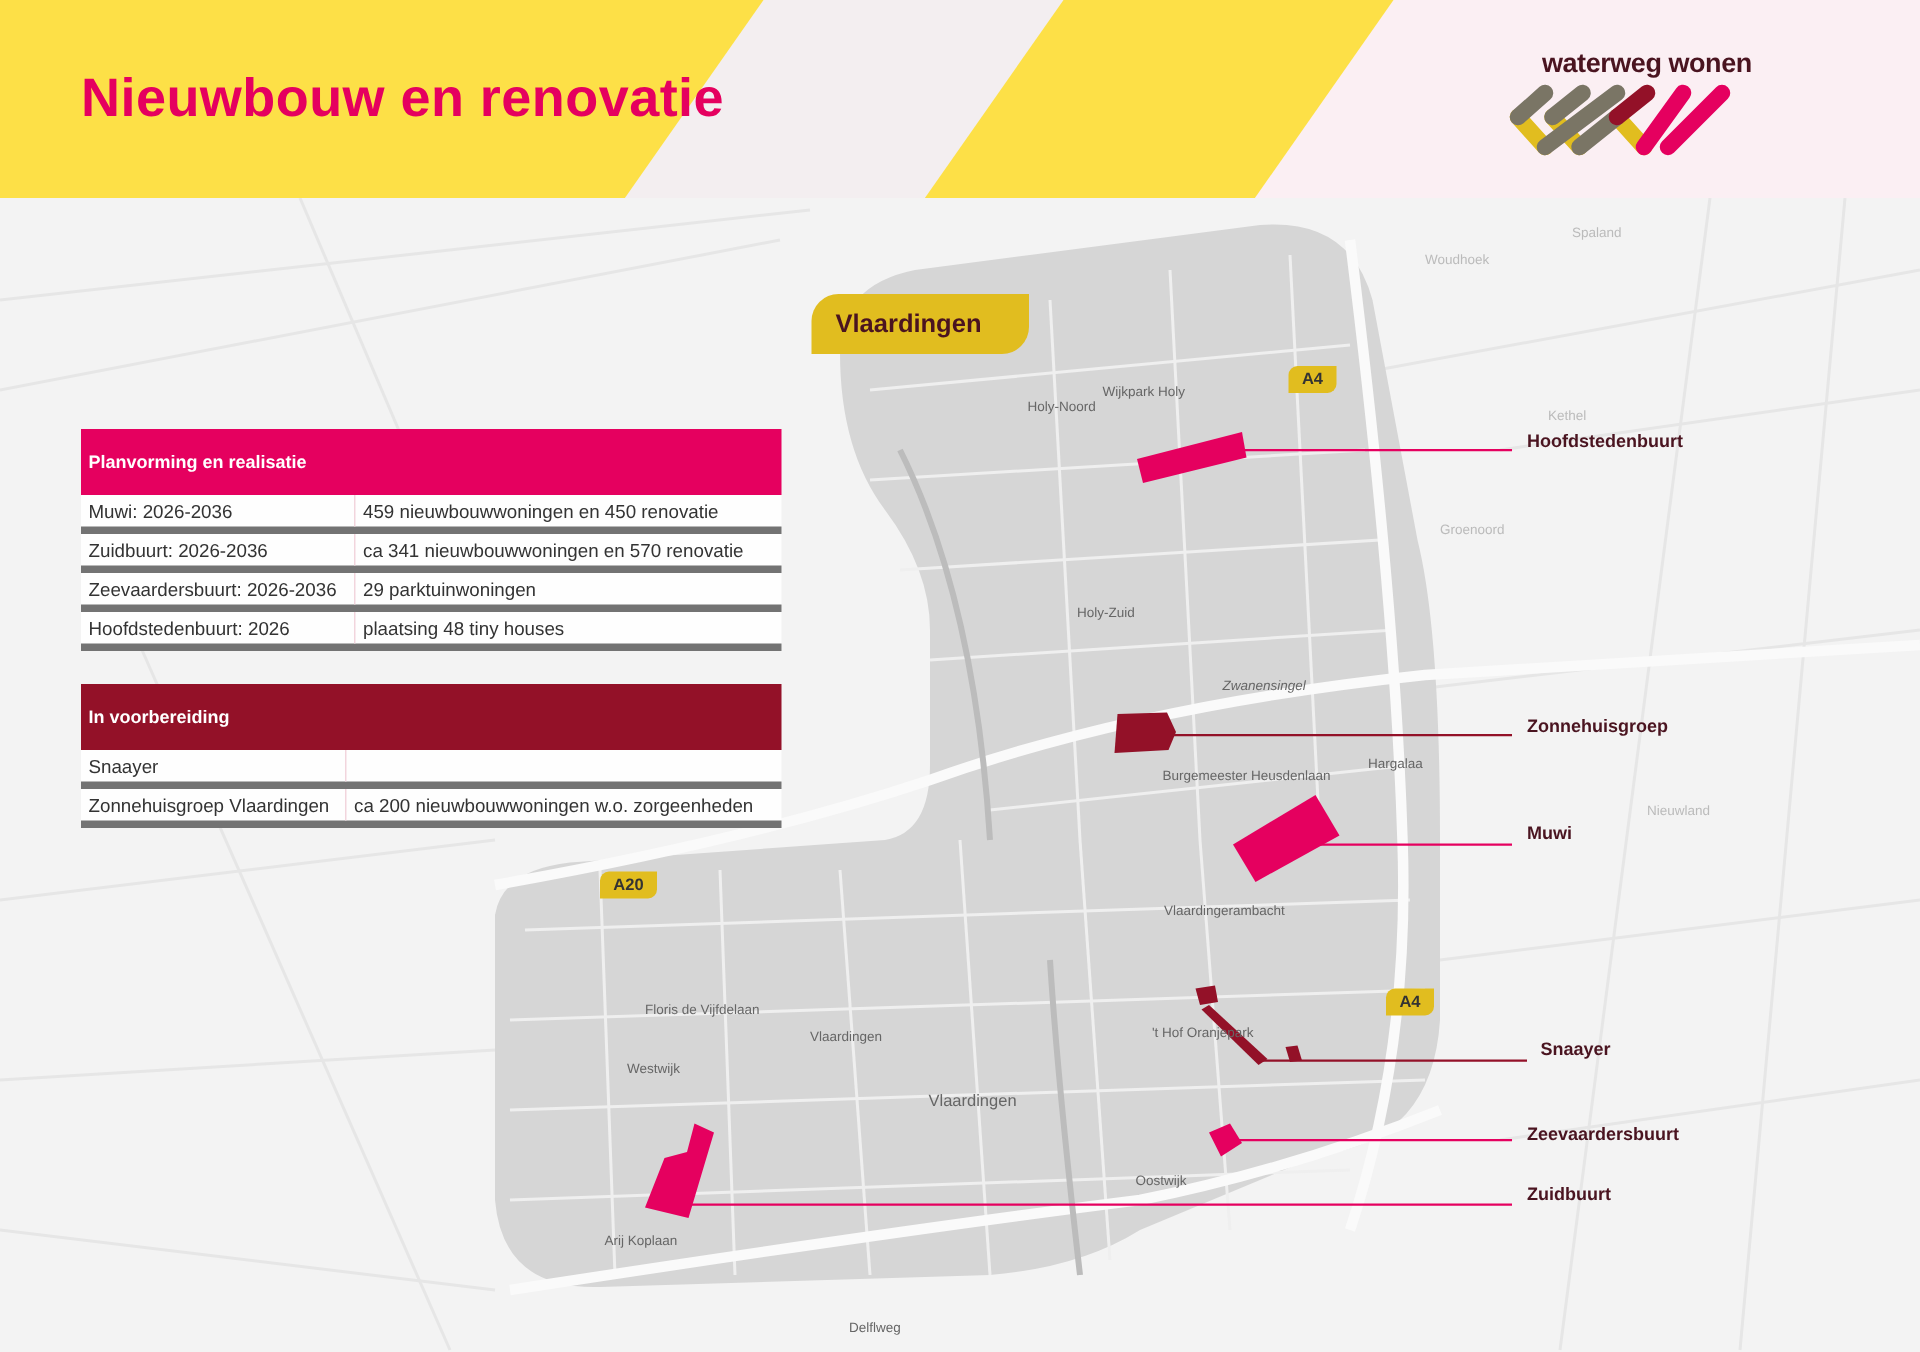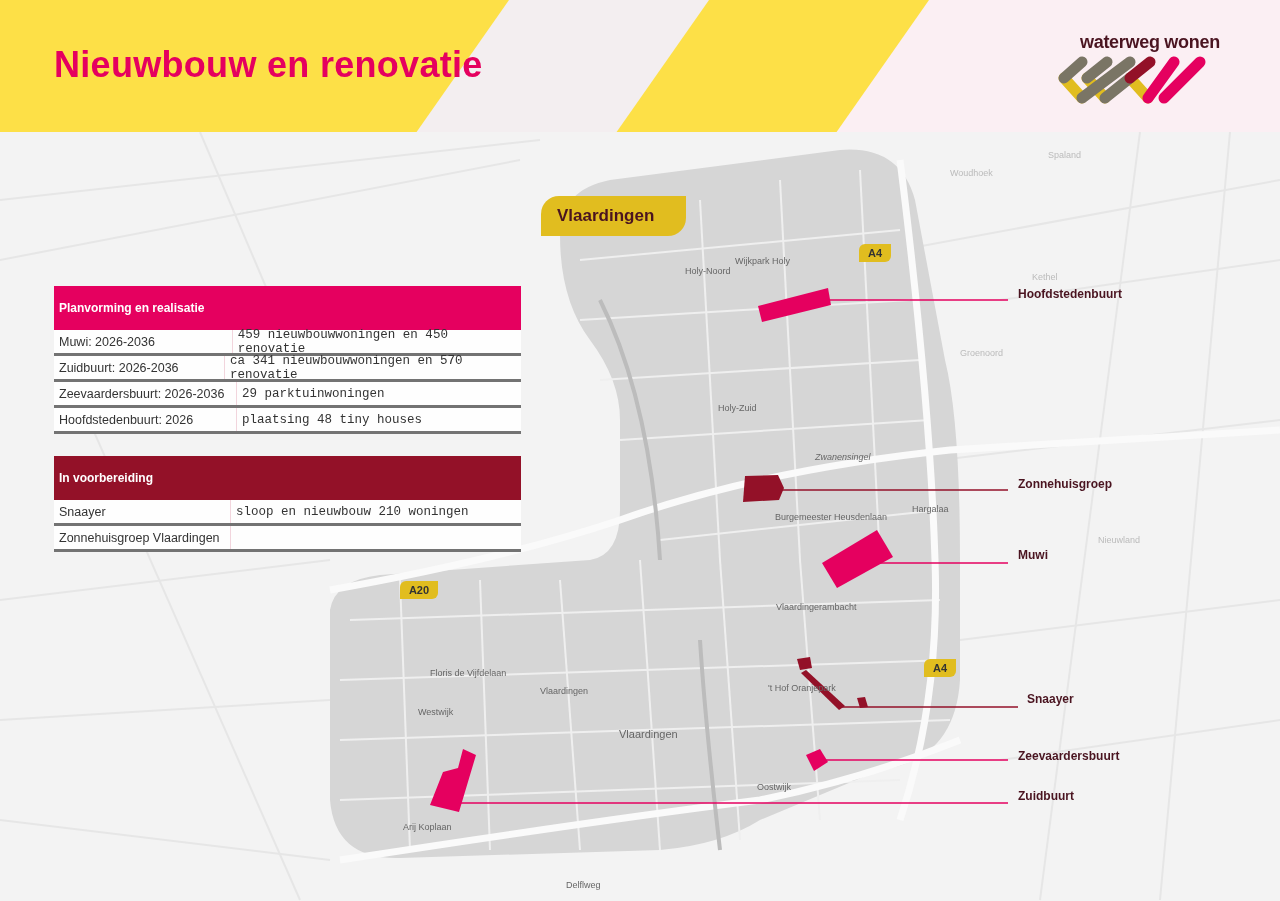--- a/index.html
+++ b/index.html
@@ -1,32 +1,32 @@
 <!DOCTYPE html>
 <html><head>
 <meta charset="utf-8">
 <style>
   * { box-sizing: border-box; margin: 0; padding: 0; }
   body { width: 1280px; height: 901px; overflow: hidden; background: #f4f4f4; font-family: "Liberation Sans", sans-serif; position: relative; }
   .header { position: absolute; left: 0; top: 0; width: 1280px; height: 132px; background: #fde047; overflow: hidden; z-index: 5; }
   .header .shape1 { position: absolute; left: 460px; top: -20px; width: 200px; height: 180px; background: #f3eef0; transform: skewX(-35deg); }
   .header .shape2 { position: absolute; left: 880px; top: -20px; width: 500px; height: 180px; background: #fbeff3; transform: skewX(-35deg); }
   .title { position: absolute; left: 54px; top: 44px; font-size: 36px; font-weight: bold; color: #e5005f; letter-spacing: 0.3px; }
-  .logo { position: absolute; left: 1052px; top: 30px; width: 210px; height: 90px; }
+  .logo { position: absolute; left: 1000px; top: 30px; width: 210px; height: 90px; }
   .logo-text { position: absolute; left: 28px; top: 2px; font-size: 18px; font-weight: bold; color: #4a1420; letter-spacing: -0.3px; }
   .logo svg { position: absolute; left: 0; top: 26px; }
 
   .map { position: absolute; left: 0; top: 132px; width: 1280px; height: 769px; background: #f3f3f3; overflow: hidden; }
   .map svg { position: absolute; left: 0; top: 0; }
 
   .tbl { position: absolute; left: 54px; width: 467px; border-collapse: collapse; font-size: 12.5px; color: #333; z-index: 4; }
   .tbl .head { height: 44px; color: #fff; font-weight: bold; font-size: 12px; padding-left: 5px; display: flex; align-items: center; }
-  .tbl .row { display: flex; height: 26px; background: #fefefe; border-bottom: 3px solid #737373; }
+  .tbl .row { display: flex; height: 26px; background: #fefefe; border-bottom: 5px solid #737373; }
   .tbl .c1 { padding: 0 5px; display: flex; align-items: center; border-right: 1px solid #f2d5dd; }
-  .tbl .c2 { padding: 4px 5px; display: flex; align-items: center; font-family: Liberation Mono, monospace; }
+  .tbl .c2 { padding: 4px 5px; display: flex; align-items: center; }
   #t1 { top: 286px; }
   #t1 .head { background: #e5005f; }
   #t1 .c1 { width: 183px; }
   #t2 { top: 456px; }
   #t2 .head { background: #931128; }
   #t2 .c1 { width: 177px; }
 
   .city-badge { position: absolute; left: 541px; top: 196px; width: 145px; height: 40px; background: #e1bd1f; border-radius: 18px 0 18px 0; font-size: 17px; font-weight: bold; color: #4a1420; display: flex; align-items: center; padding-left: 16px; z-index: 4; }
   .road-badge { position: absolute; height: 18px; background: #e1bd1f; border-radius: 6px 0 6px 0; font-size: 11px; font-weight: bold; color: #333; display: flex; align-items: center; justify-content: center; z-index: 4; }
   .label { position: absolute; font-size: 12px; font-weight: bold; color: #4a1420; z-index: 4; }
@@ -151,24 +151,24 @@
   <div class="row">
     <div class="c1">Hoofdstedenbuurt: 2026</div>
     <div class="c2">plaatsing 48 tiny houses</div>
   </div>
 </div>
 
 <div class="tbl" id="t2">
   <div class="head">In voorbereiding</div>
   <div class="row">
     <div class="c1">Snaayer</div>
-    <div class="c2">sloop en nieuwbouw 210 woningen</div>
   </div>
   <div class="row">
     <div class="c1">Zonnehuisgroep Vlaardingen</div>
+    <div class="c2">ca 200 nieuwbouwwoningen w.o. zorgeenheden</div>
   </div>
 </div>
 
 <div class="city-badge">Vlaardingen</div>
 <div class="road-badge" style="left:859px;top:244px;width:32px;">A4</div>
 <div class="road-badge" style="left:400px;top:581px;width:38px;">A20</div>
 <div class="road-badge" style="left:924px;top:659px;width:32px;">A4</div>
 
 <div class="label" style="left:1018px;top:287px;">Hoofdstedenbuurt</div>
 <div class="label" style="left:1018px;top:477px;">Zonnehuisgroep</div>

